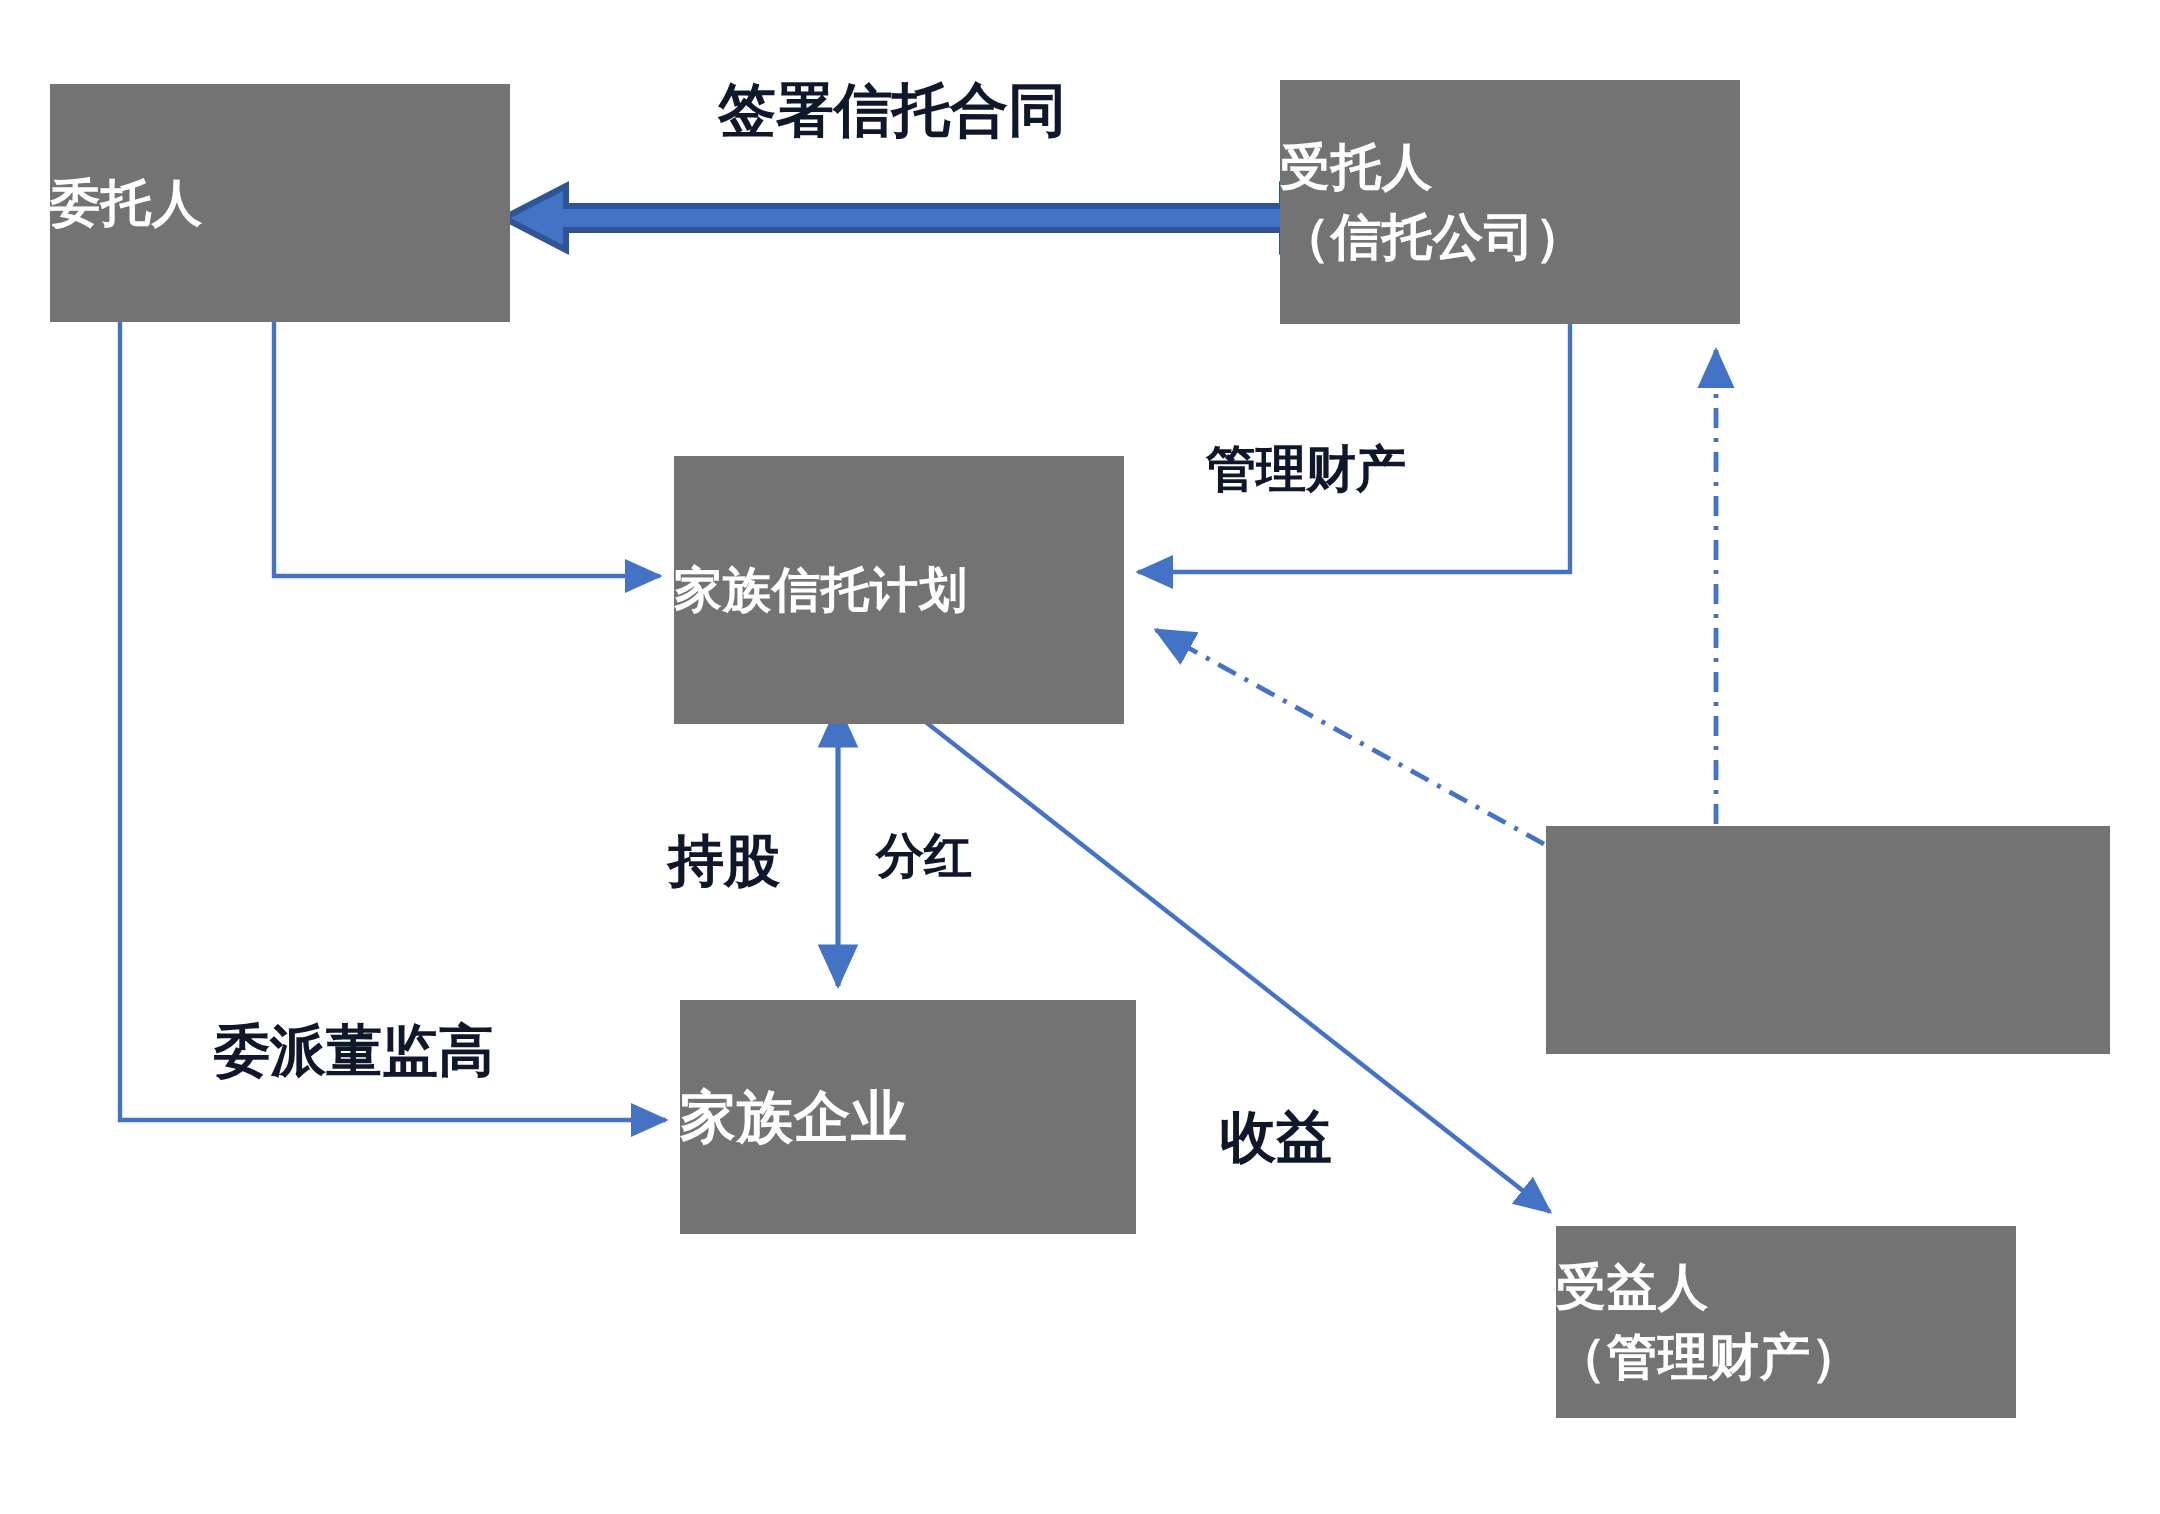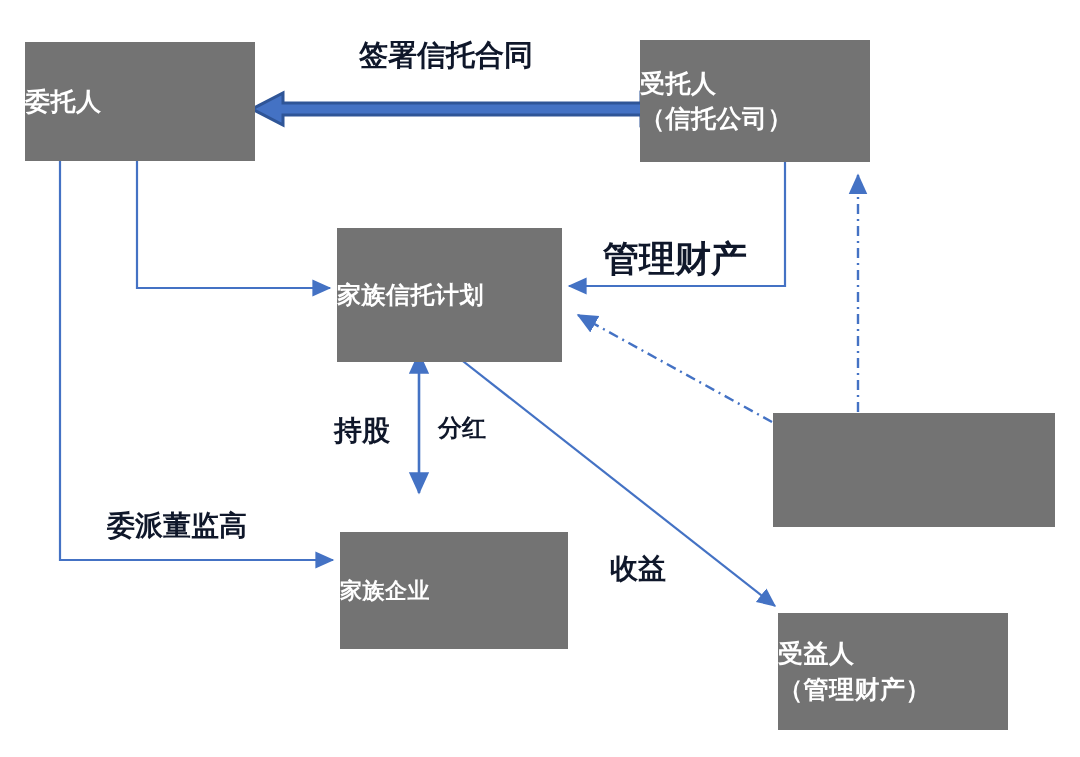--- a/index.html
+++ b/index.html
@@ -118,36 +118,36 @@
 
   <div class="node" style="left:640px; top:40px; width:230px; height:122px; font-size:25px;">
     <span class="line">受托人</span>
     <span class="line">（信托公司）</span>
   </div>
 
   <div class="node" style="left:337px; top:228px; width:225px; height:134px; font-size:24px;">
     <span class="line">家族信托计划</span>
   </div>
 
-  <div class="node" style="left:340px; top:500px; width:228px; height:117px; font-size:22px;margin-top:32px;">
+  <div class="node" style="left:340px; top:500px; width:228px; height:117px; font-size:28px;">
     <span class="line">家族企业</span>
   </div>
 
   <div class="node" style="left:773px; top:413px; width:282px; height:114px; font-size:24px;">
   </div>
 
-  <div class="node" style="left:778px; top:613px; width:230px; height:117px; font-size:25px;">
+  <div class="node" style="left:778px; top:613px; width:230px; height:96px; font-size:25px;">
     <span class="line">受益人</span>
     <span class="line">（管理财产）</span>
   </div>
 
   <div class="edge-label" style="left:359px; top:36px; font-size:29px;">签署信托合同</div>
 
 
-  <div class="edge-label" style="left:603px; top:235px; font-size:36px;">管理财产</div>
+  <div class="edge-label" style="left:603px; top:218px; font-size:25px;">管理财产</div>
 
   <div class="edge-label" style="left:334px; top:412px; font-size:28px;">持股</div>
 
   <div class="edge-label" style="left:438px; top:412px; font-size:24px;">分红</div>
 
   <div class="edge-label" style="left:107px; top:507px; font-size:28px;">委派董监高</div>
 
   <div class="edge-label" style="left:610px; top:550px; font-size:28px;">收益</div>
 
 </div>

